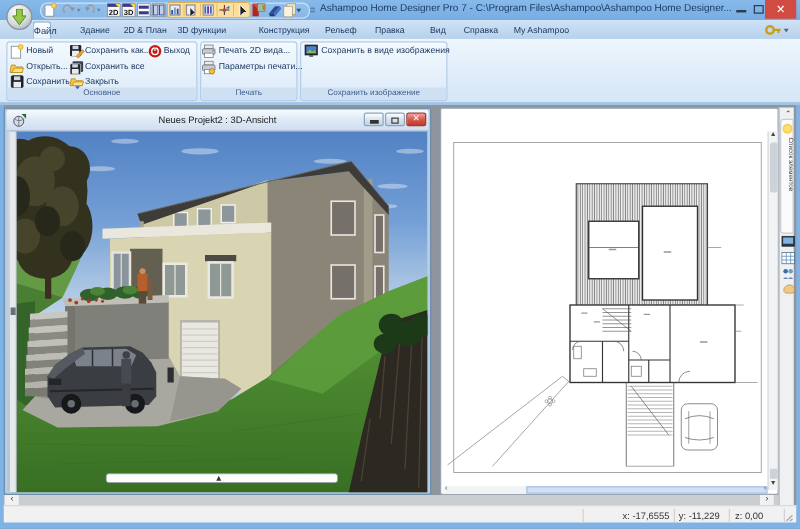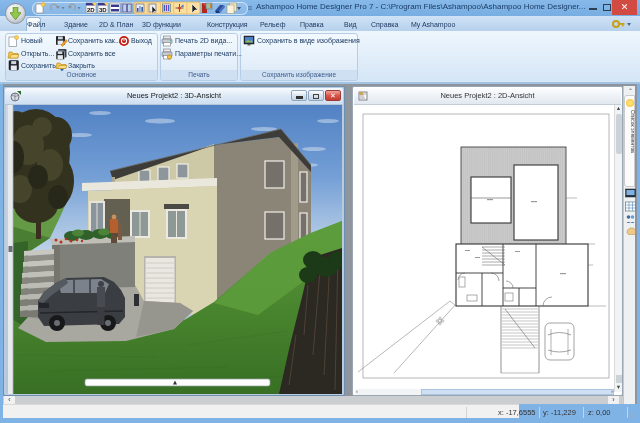--- a/index.html
+++ b/index.html
@@ -41,21 +41,21 @@
 #plan{left:2px;top:18px;width:259px;height:287px;background:#fff}
 #w2vscroll{left:261px;top:18px;width:8px;height:287px;background:#f2f3f4;border-left:1px solid #d8dadc;font-size:6px;color:#555;text-align:center}
 #w2hscroll{left:2px;top:302px;width:259px;height:6px;background:#f2f3f4}
 
 #dock{left:620px;top:2px;width:12px;height:318px;background:#eef0f2;border-left:1px solid #c5c9cd}
 #docktext{left:2.5px;top:24px;width:9px;font-size:5px;color:#333;writing-mode:vertical-rl;letter-spacing:0}
 
 #mdihs{left:0px;top:312px;width:620px;height:8px;background:#cbced1}
 #mdihs .sb{position:absolute;top:0px;width:11px;height:8px;background:#f1f1f1;color:#333;font-size:7px;line-height:8px;text-align:center}
 
-#status{left:3px;top:404px;width:516px;height:14px;background:#f1f1f1;border-top:1px solid #d9d9d9;font-size:7.5px;color:#333}
+#status{left:3px;top:404px;width:634px;height:14px;background:#f1f1f1;border-top:1px solid #d9d9d9;font-size:7.5px;color:#333}
 .sep{position:absolute;top:2px;width:1px;height:11px;background:#d2d2d2}
 .stxt{position:absolute;top:3px;white-space:nowrap}
 </style></head>
 <body>
 <div class="abs" id="titlebar"></div>
 <div class="abs" id="title">Ashampoo Home Designer Pro 7 - C:\Program Files\Ashampoo\Ashampoo Home Designer...</div>
 <div class="abs" id="mini"></div>
 <div class="abs" id="maxi"></div>
 <div class="abs" id="closebtn">✕</div>
 <div class="abs" id="qat"></div>
@@ -478,28 +478,20 @@
 
       <rect x="77" y="274" width="185" height="7" rx="2" fill="#fdfdfd" stroke="#9aa2a8" stroke-width=".7"></rect>
       <polygon points="165,279.5 169,279.5 167,275.5" fill="#333"></polygon>
 
       <rect x="0" y="0" width="5" height="289" fill="#e6eaed"></rect>
       <line x1="5" y1="0" x2="5" y2="289" stroke="#aab2b9" stroke-width=".8"></line>
       <rect x="0.5" y="141" width="4" height="6" fill="#6a7076"></rect>
     </svg>
   </div>
   <div class="abs" id="win2d">
-    <div class="abs" id="w2title">
-      <div class="abs" id="w2text">Neues Projekt2 : 2D-Ansicht</div>
-      <svg class="abs" style="left:4px;top:3px" width="11" height="11" viewBox="0 0 11 11">
-          <rect x="1" y="1" width="8" height="8" fill="#f8f8f4" stroke="#667" stroke-width=".8"></rect>
-          <path d="M2 3 h6 M2 5 h4 M2 7 h5" stroke="#889" stroke-width=".7" fill="none"></path>
-          <polygon points="1,1 5,1 5,4 1,4" fill="#c8a858"></polygon>
-        </svg>
-    </div>
     <svg class="abs" id="plan" viewBox="0 0 259 287">
       <defs>
         <pattern id="hv" width="1.9" height="4" patternUnits="userSpaceOnUse">
           <rect width="1.9" height="4" fill="#ededed"></rect>
           <line x1=".9" y1="0" x2=".9" y2="4" stroke="#777" stroke-width=".65"></line>
         </pattern>
         <pattern id="hd" width="3" height="3" patternUnits="userSpaceOnUse" patternTransform="rotate(45)">
           <rect width="3" height="3" fill="#e8e8e8"></rect>
           <line x1="1" y1="0" x2="1" y2="3" stroke="#999" stroke-width=".5"></line>
         </pattern>

